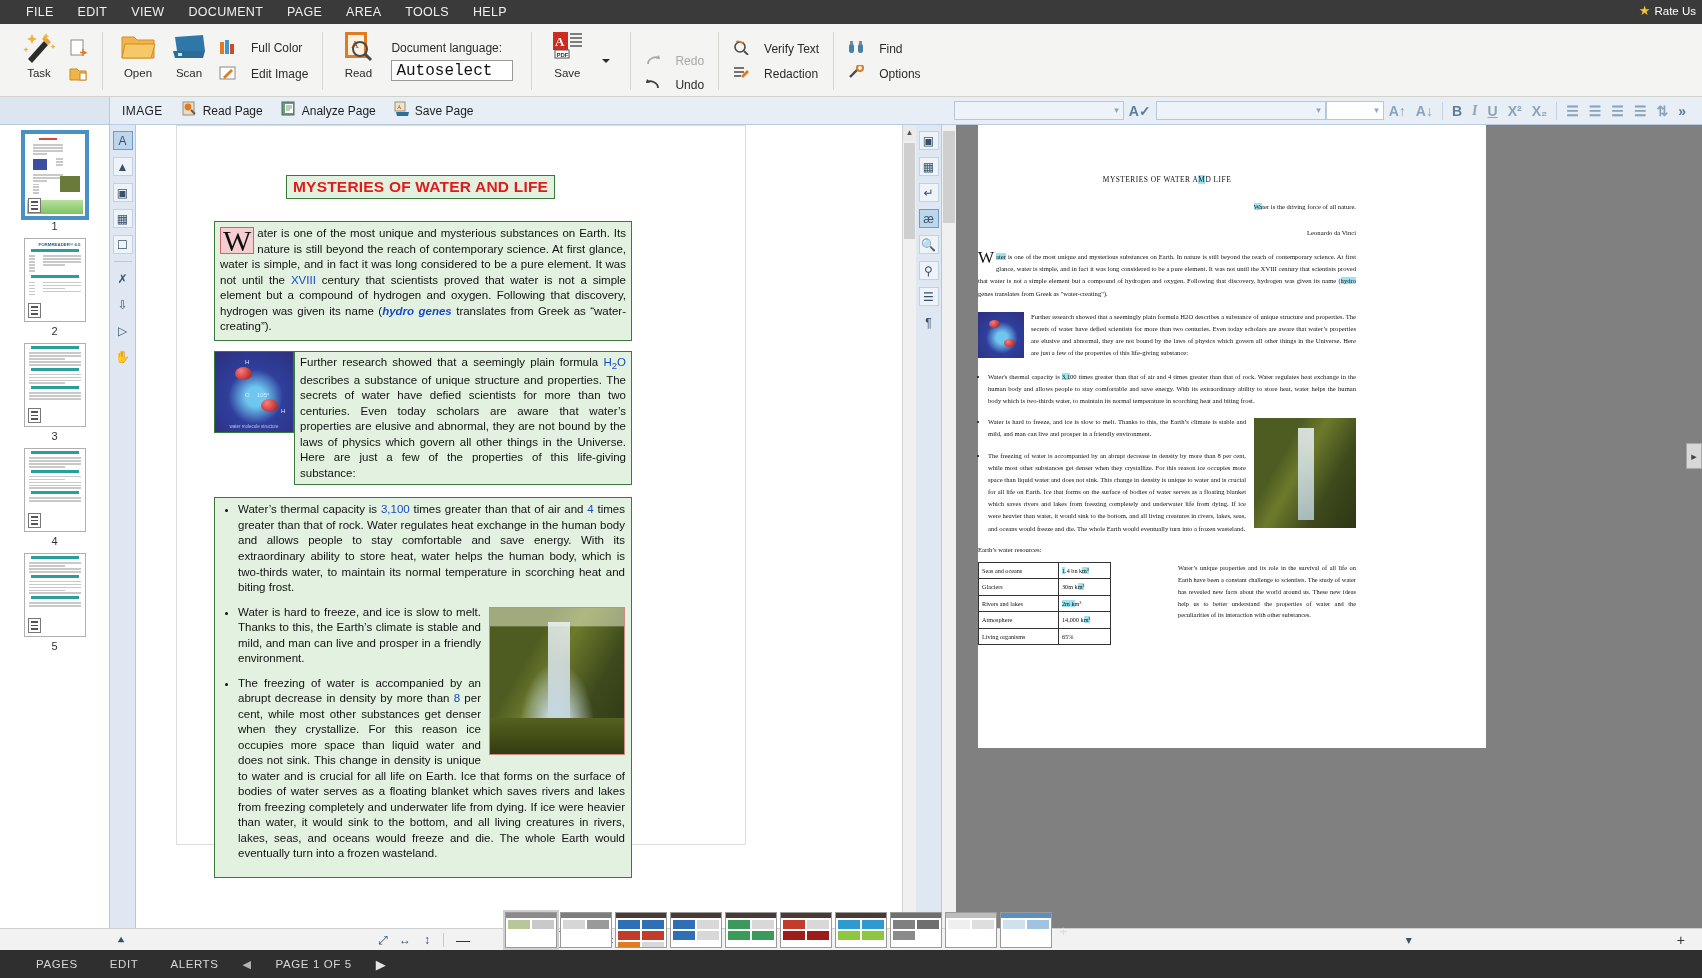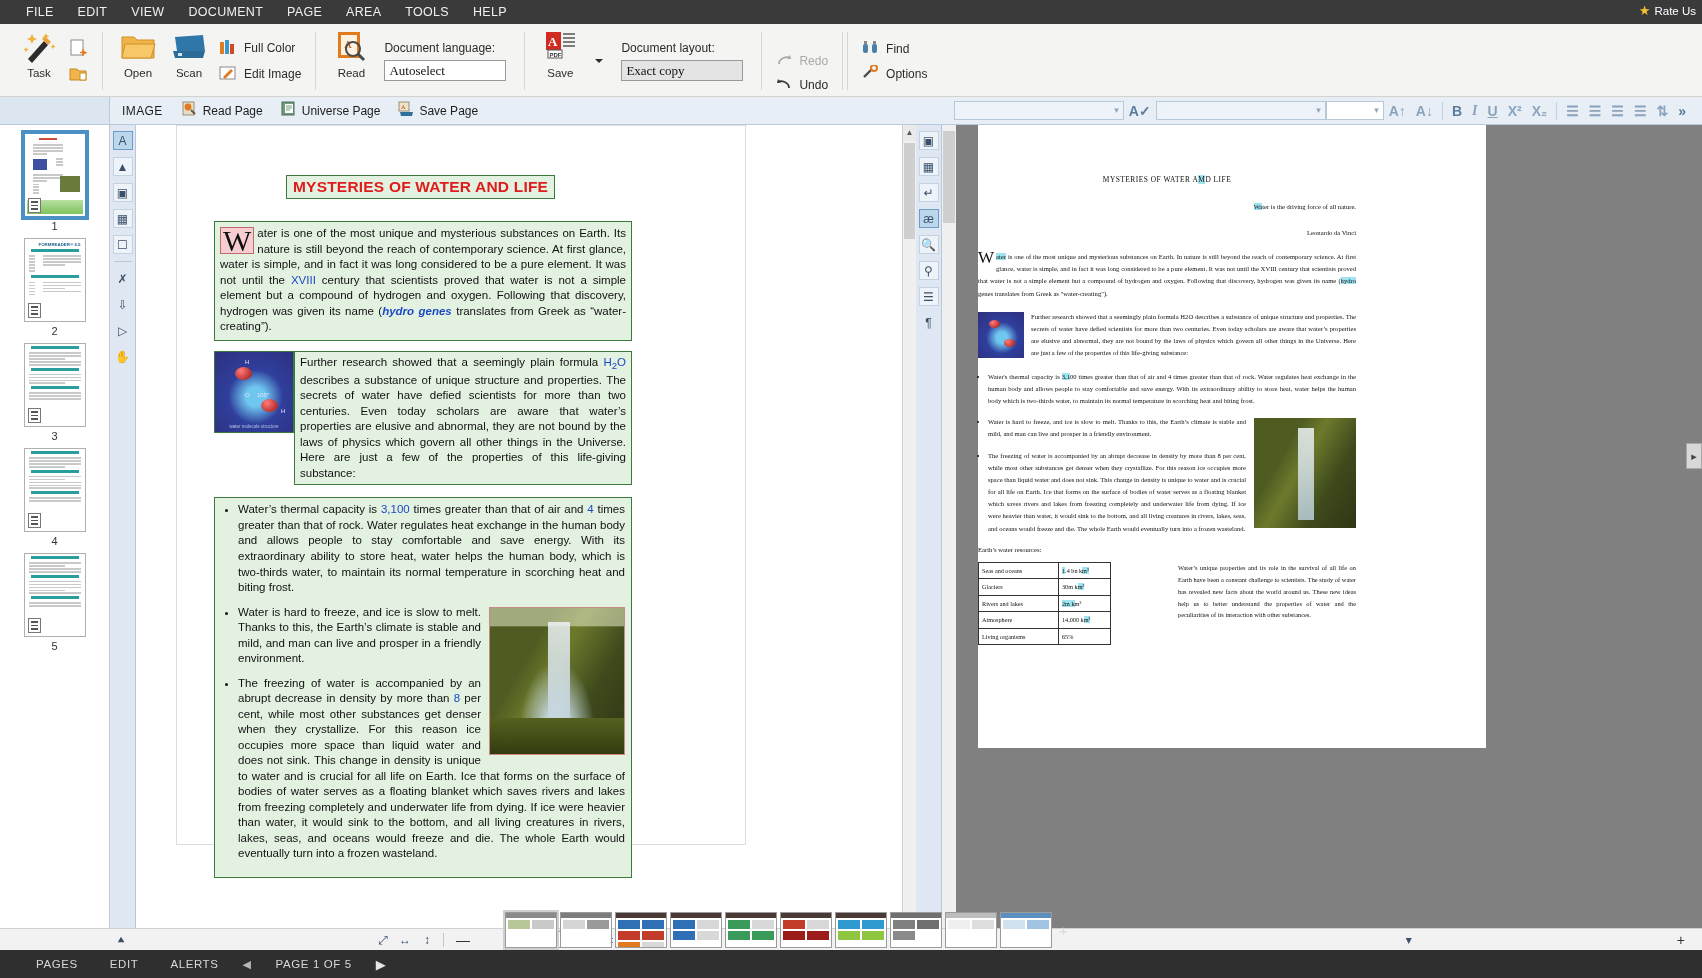--- a/index.html
+++ b/index.html
@@ -39,31 +39,31 @@
   .tb-btn .lbl { margin-top:2px; }
   .tb-icon { height:36px; display:flex; align-items:center; justify-content:center; }
 
   .tb-small-col { display:flex; flex-direction:column; justify-content:center; gap:4px; padding:0 2px; }
   .tb-small {
     width:24px; height:22px; display:flex; align-items:center; justify-content:center;
   }
 
   .tb-stack { display:flex; flex-direction:column; justify-content:center; gap:3px; }
   .tb-row {
-    display:flex; align-items:center; gap:7px; font-size:12px; color:#2b2b2b;
+    display:flex; align-items:center; gap:14px; font-size:12px; color:#2b2b2b;
     padding:2px 4px; cursor:default;
   }
   .tb-row.dis { color:#a9a9a9;margin-top:24px; }
 
   .field-group { display:flex; flex-direction:column; justify-content:center; padding:0 8px; }
   .field-label { font-size:12px; color:#2b2b2b; margin-bottom:5px; }
   .sel {
-    height:21px; border:1px solid #9a9a9a; background:#fff; font-size:13px;
+    height:21px; border:1px solid #9a9a9a; background:#fff; font-size:16px;
     padding:1px 18px 1px 4px; color:#111; position:relative;
-    font-family:Liberation Serif, serif; -webkit-appearance:none; appearance:none;
+    font-family:Liberation Mono, monospace; -webkit-appearance:none; appearance:none;
   }
   .selwrap { position:relative; display:inline-block; }
 
   
   .toolbar2 {
     height:28px; background:#e7eef6; border-bottom:1px solid #b8cade;
     display:flex; align-items:center; font-size:12px; color:#1d1d1d;
   }
   .t2-left { width:110px; height:100%; background:#dce6f1; border-right:1px solid #b8cade; }
   .t2-item { display:flex; align-items:center; gap:5px; padding:0 9px; cursor:default; }
@@ -416,28 +416,20 @@
       </div>
       <span class="lbl">Save</span>
     </div>
     <div class="tb-small-col">
       <div class="tb-small">
         <svg width="10" height="8" viewBox="0 0 10 8">
             <path d="M1 2 L5 6 L9 2 z" fill="#2b2b2b"></path>
           </svg>
       </div>
     </div>
-    <div class="field-group">
-      <div class="field-label">Document layout:</div>
-      <div class="selwrap">
-        <select class="sel" style="width:122px;background:#e4e4e4">
-          <option>Exact copy</option>
-        </select>
-      </div>
-    </div>
   </div>
 
   <div class="tb-sep"></div>
 
   <div class="tb-group">
     <div class="tb-stack">
       <div class="tb-row dis">
         <span>
           <svg width="16" height="14" viewBox="0 0 16 14">
             <path d="M3 11 C3 5 11 3 14 5" fill="none" stroke="#a9a9a9" stroke-width="1.8"></path>
@@ -453,20 +445,45 @@
             <path d="M2 2 l-1 4 4.2-.6z" fill="#3a3a3a"></path>
           </svg>
         </span>
         <span>Undo</span>
       </div>
     </div>
   </div>
 
   <div class="tb-sep"></div>
 
+  <div class="tb-group">
+    <div class="tb-stack">
+      <div class="tb-row">
+        <span>
+          <svg width="17" height="15" viewBox="0 0 17 15">
+            <circle cx="7" cy="7" r="5" fill="none" stroke="#4a4a4a" stroke-width="1.6"></circle>
+            <path d="M11 11 l4 4" stroke="#4a4a4a" stroke-width="1.8"></path>
+            <path d="M3 2 q2 -1.6 4 0 q2 1.6 4 0" fill="none" stroke="#e07b20" stroke-width="1.2"></path>
+          </svg>
+        </span>
+        <span>Verify Text</span>
+      </div>
+      <div class="tb-row">
+        <span>
+          <svg width="17" height="15" viewBox="0 0 17 15">
+            <g stroke="#4a4a4a" stroke-width="1.4">
+                <path d="M1 3 h10 M1 7 h10 M1 11 h7"></path>
+              </g>
+            <path d="M8 11 L14 5 l2 2 -6 6 z" fill="#e07b20"></path>
+          </svg>
+        </span>
+        <span>Redaction</span>
+      </div>
+    </div>
+  </div>
 
   <div class="tb-sep"></div>
 
   <div class="tb-group">
     <div class="tb-stack">
       <div class="tb-row">
         <span>
           <svg width="17" height="15" viewBox="0 0 17 15">
             <rect x="1" y="4" width="5" height="9" rx="2" fill="#4a7fa8"></rect>
             <rect x="10" y="4" width="5" height="9" rx="2" fill="#4a7fa8"></rect>
@@ -507,21 +524,21 @@
   <div class="t2-item">
     <span>
       <svg width="16" height="16" viewBox="0 0 16 16">
         <rect x="1" y="1" width="12" height="13" fill="#6f9c7a" stroke="#4a6f55"></rect>
         <rect x="4" y="3" width="8" height="9" fill="#fff"></rect>
         <g stroke="#6f9c7a">
             <path d="M5 5 h6 M5 7 h6 M5 9 h4"></path>
           </g>
       </svg>
     </span>
-    <span>Universe Page</span>
+    <span>Analyze Page</span>
   </div>
 
   <div class="t2-item">
     <span>
       <svg width="16" height="16" viewBox="0 0 16 16">
         <rect x="1" y="1" width="10" height="9" fill="#f0e4c8" stroke="#9a8f7a"></rect>
         <text x="3" y="8" font-size="6" fill="#c0392b" font-family="Liberation Serif, serif">A</text>
         <path d="M2 11 h13 l-1 4 H3 z" fill="#2f6f9c"></path>
       </svg>
     </span>

